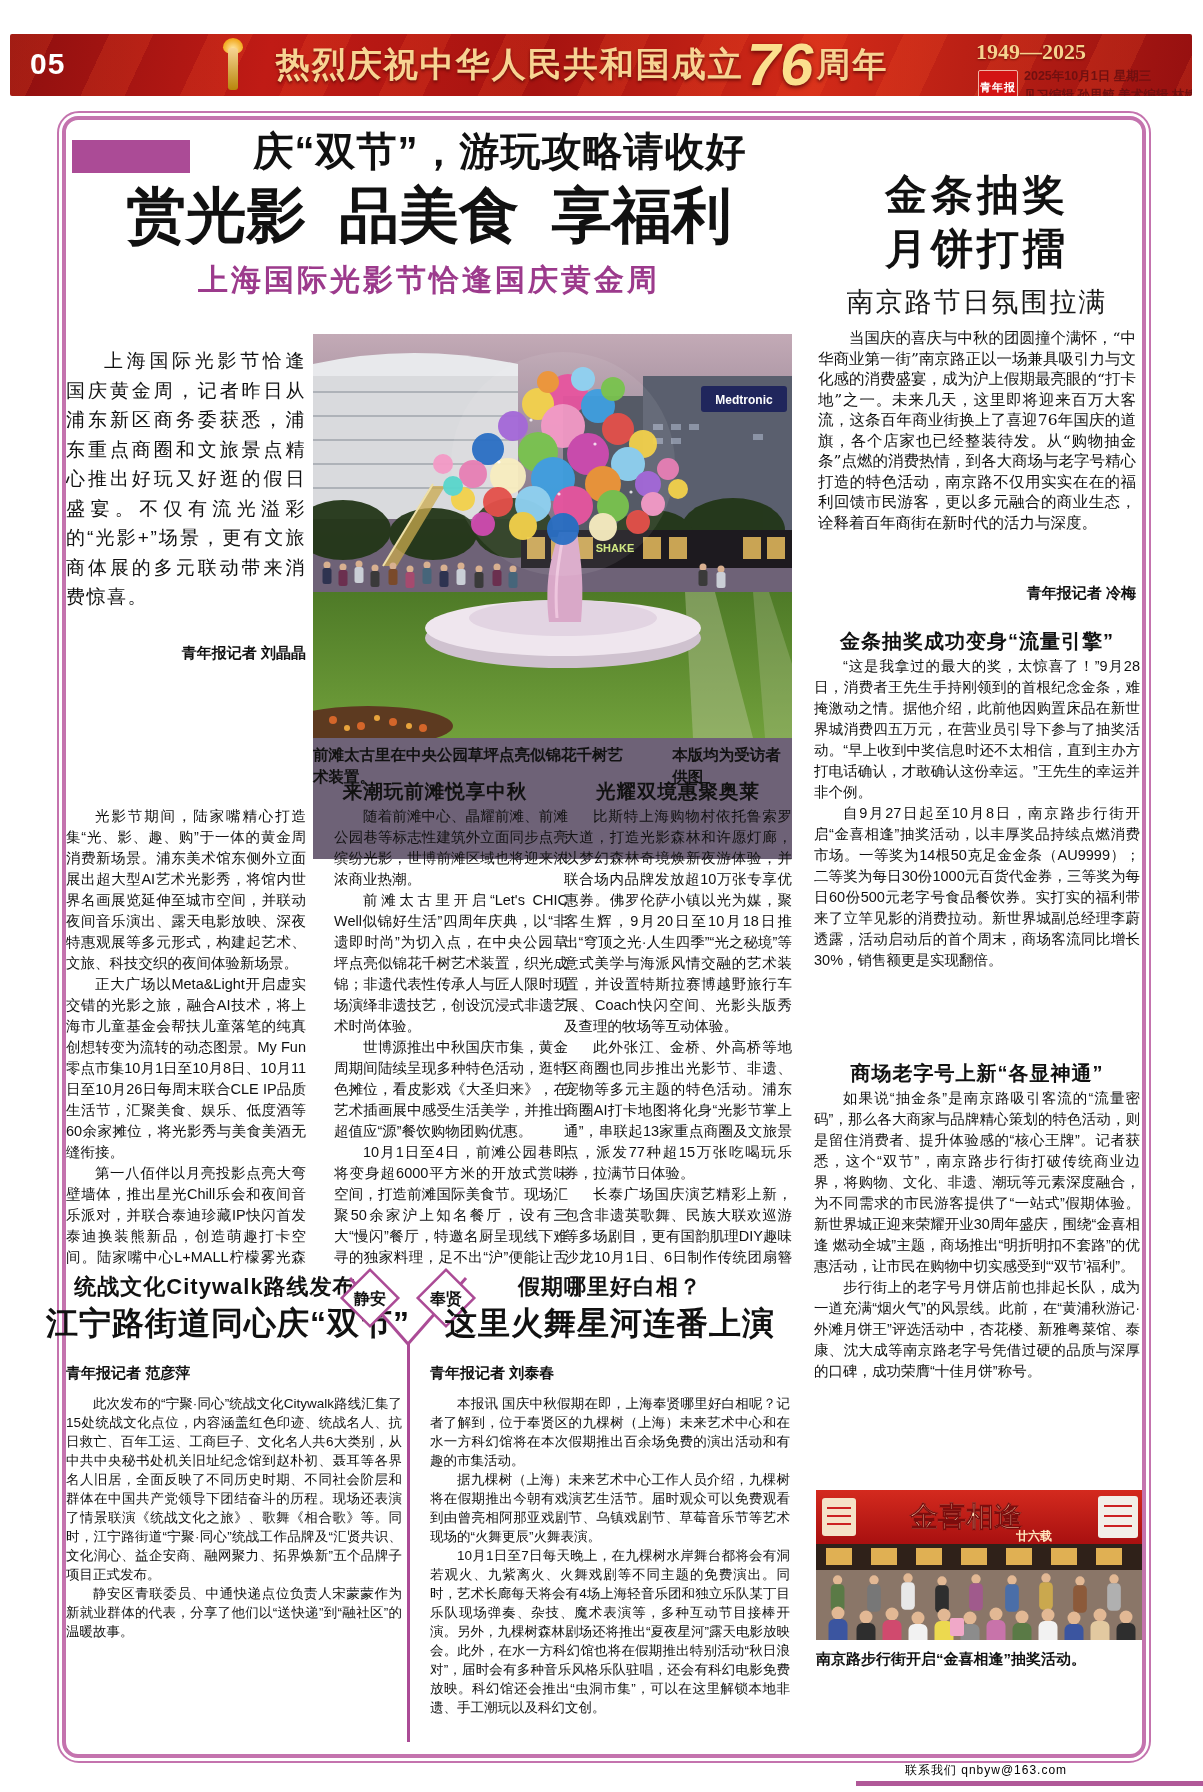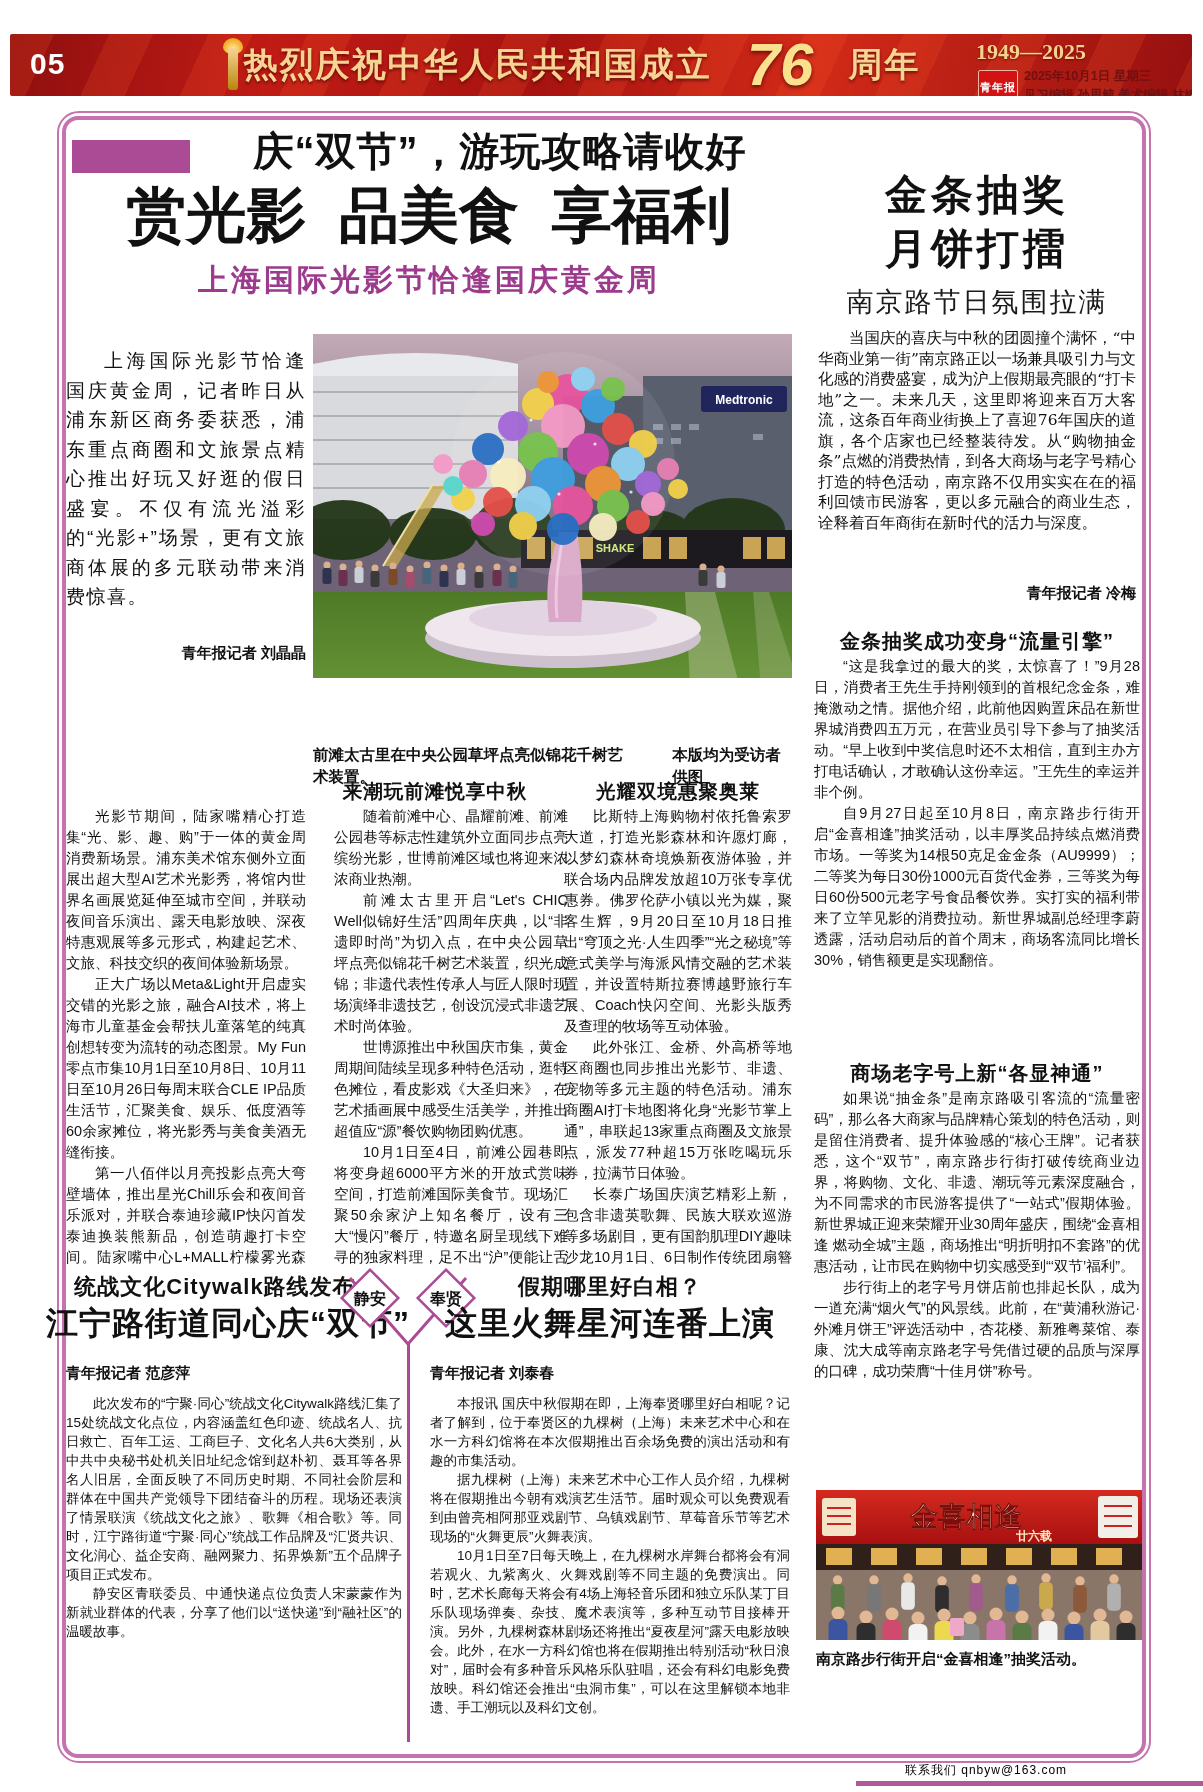--- a/index.html
+++ b/index.html
@@ -8,21 +8,21 @@
   .abs{position:absolute;}
   
   .banner{left:10px;top:34px;width:1182px;height:62px;border-radius:2px;overflow:hidden;
     background:
       repeating-linear-gradient(115deg, rgba(255,90,40,.18) 0 40px, rgba(0,0,0,0) 40px 90px),
       linear-gradient(100deg,#8e0f0f 0%,#c01b15 22%,#a61310 45%,#d22a18 68%,#961010 100%);}
   .pagenum{left:20px;top:13px;font-size:30px;font-weight:bold;color:#fff;letter-spacing:1px;}
   .torch{left:218px;top:14px;width:10px;height:42px;background:linear-gradient(#f7d493,#b8860b);border-radius:3px;}
   .flame{left:213px;top:4px;width:20px;height:16px;border-radius:50% 50% 50% 50%/60% 60% 40% 40%;
     background:radial-gradient(circle at 50% 70%,#ffe9a8,#f2a71b 70%,rgba(242,167,27,0));}
-  .slogan{left:252px;top:0;height:62px;width:640px;display:flex;align-items:center;justify-content:center;white-space:nowrap;gap:32px;}
+  .slogan{left:252px;top:0;height:62px;width:640px;display:flex;align-items:center;justify-content:center;white-space:nowrap;}
   .slogan .pre,.slogan .post{font-size:34px;font-weight:900;color:#f7d493;text-shadow:0 2px 3px rgba(90,8,8,.8);letter-spacing:2px;}
   .slogan .num{font-size:60px;line-height:1;font-weight:900;font-style:italic;color:#fbe08e;
     margin:4px 3px;text-shadow:0 2px 4px rgba(90,8,8,.9);}
   .years{left:966px;top:5px;font-family:"Liberation Serif",serif;font-size:22px;font-weight:bold;color:#f6d28e;text-shadow:0 1px 2px rgba(90,8,8,.8);}
   .masthead{left:968px;top:36px;width:38px;height:33px;background:#d31313;border:1px solid #efb4a4;border-radius:2px;
     display:flex;align-items:center;justify-content:center;font-family:"Liberation Serif",serif;
     font-size:11px;font-weight:bold;color:#fff;letter-spacing:1px;}
   .dateblock{left:1014px;top:33px;font-size:12.5px;font-weight:bold;color:#701010;line-height:1.55;white-space:nowrap;}
   
   .frame-outer{left:57px;top:111px;width:1090px;height:1648px;border:2px solid #c473ae;border-radius:22px;}
@@ -30,21 +30,21 @@
   
   .kicker-block{left:72px;top:140px;width:118px;height:33px;background:#ab4b96;}
   .kicker{left:200px;top:124px;width:600px;font-size:40px;font-weight:900;text-align:center;letter-spacing:1px;white-space:nowrap;}
   .headline{left:58px;top:176px;width:742px;font-size:60px;font-weight:900;text-align:center;letter-spacing:0px;word-spacing:16px;white-space:nowrap;}
   .subtitle{left:58px;top:260px;width:742px;font-size:30px;font-weight:bold;color:#9c3a8c;text-align:center;letter-spacing:3px;}
   .lead-intro{left:66px;top:346px;width:240px;height:294px;overflow:hidden;font-size:19px;line-height:29.5px;
     letter-spacing:1.5px;text-align:justify;}
   .lead-intro .para{text-indent:2em;margin:0;}
   .byline{font-size:15px;font-weight:bold;text-align:right;}
   .lead-byline{left:66px;top:644px;width:240px;}
-  .photo-main{left:313px;top:334px;width:479px;height:344px;overflow:hidden;background:#6e6277;}
+  .photo-main{left:313px;top:334px;width:479px;height:525px;overflow:hidden;background:#6e6277;}
   .caption-row{left:313px;top:744px;width:479px;display:flex;justify-content:space-between;
     font-size:15.5px;font-weight:bold;line-height:1.4;gap:40px;}
   .sec-head{font-size:19.5px;font-weight:900;text-align:center;letter-spacing:1px;}
   .col-body{font-size:14.5px;line-height:21px;text-align:justify;overflow:hidden;}
   .col-body .para{text-indent:2em;margin:0;}
   .c1h{left:66px;top:778px;width:240px;} .c2h{left:318px;top:778px;width:234px;} .c3h{left:564px;top:778px;width:228px;}
   .c1b{left:66px;top:806px;width:240px;height:460px;}
   .c2b{left:318px;top:806px;width:234px;height:460px;margin-left:16px;}
   .c3b{left:564px;top:806px;width:228px;height:460px;}
   

